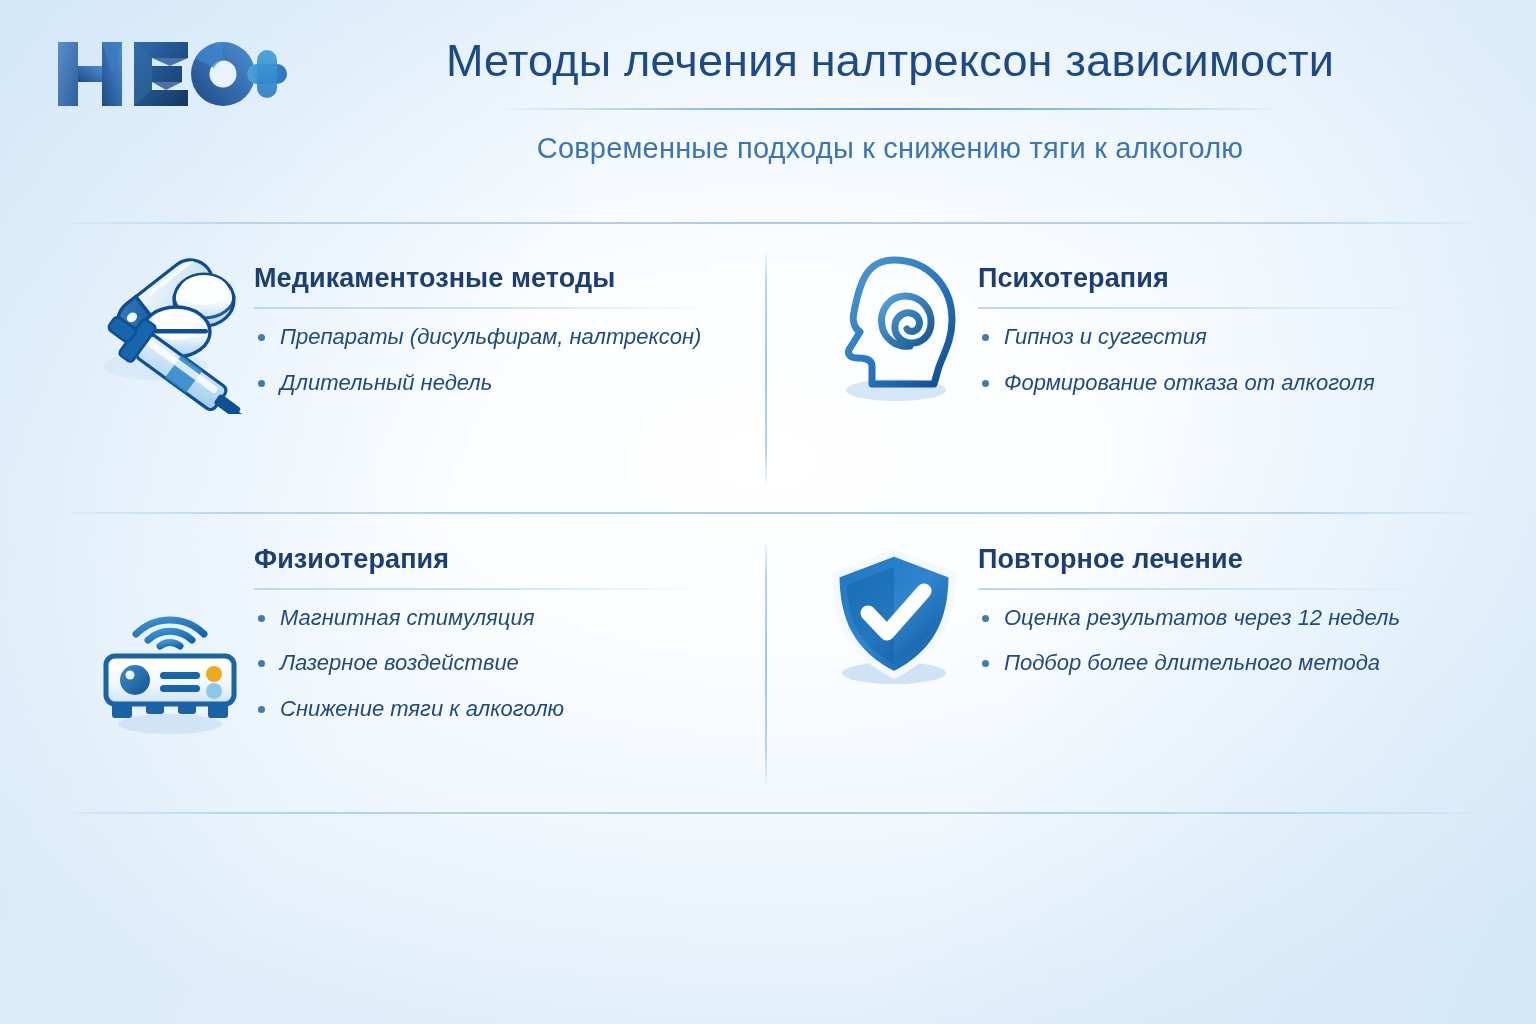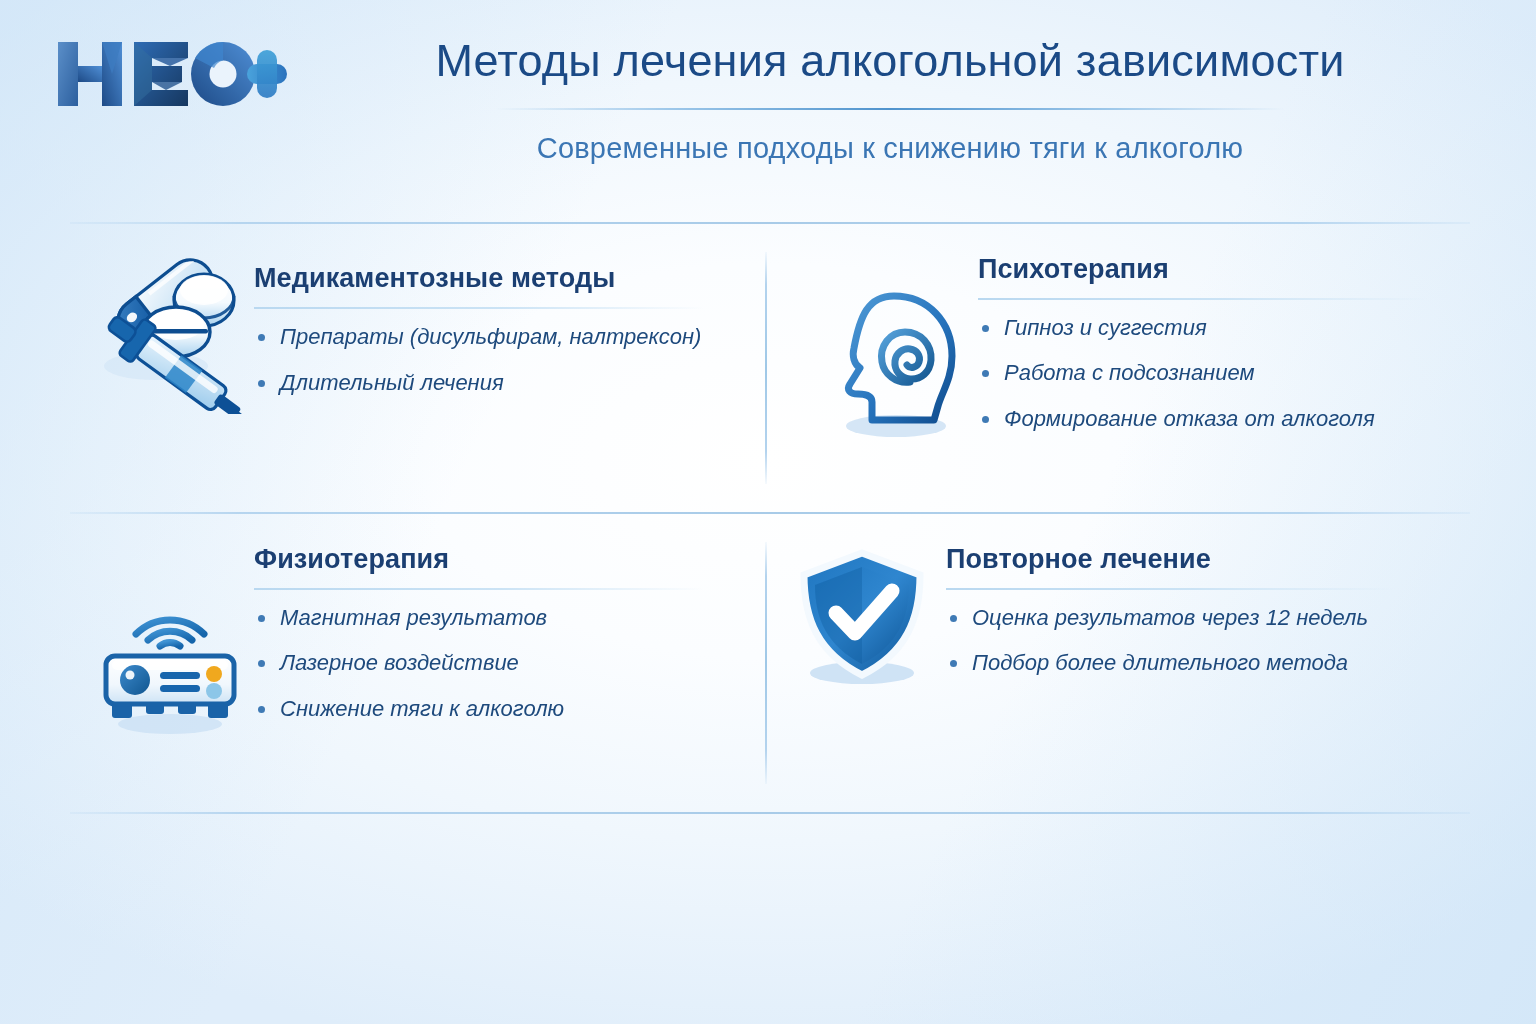--- a/index.html
+++ b/index.html
@@ -110,21 +110,21 @@
 
   .card {
     position: absolute;
     display: flex;
     align-items: flex-end;
     width: 660px;
   }
   .card.c1 { left: 16px;  top: 22px; }
   .card.c2 { left: 740px; top: 22px; }
   .card.c3 { left: 16px;  top: 312px; }
-  .card.c4 { left: 708px; top: 312px; }
+  .card.c4 { left: 740px; top: 312px; }
 
   .card-icon {
     flex: 0 0 auto;
     width: 168px;
     height: 170px;
     position: relative;
   }
   .card.c3 .card-icon, .card.c4 .card-icon { height: 150px; }
 
   .card-body {
@@ -221,21 +221,21 @@
         <path d="M167 4 A32 32 0 0 1 167 68 A20 20 0 0 0 167 4 Z" fill="#1d3f6b" opacity="0.75"></path>
         <circle cx="167" cy="36" r="13.5" fill="#eaf3fc"></circle>
         <path d="M167 4 A32 32 0 0 0 139 20 L158 30 A13.5 13.5 0 0 1 167 22.5 Z" fill="#3f86cf" opacity="0.7"></path>
 
         <rect x="191" y="26" width="40" height="20" rx="10" fill="url(#lgE)"></rect>
         <rect x="201" y="12" width="20" height="48" rx="10" fill="url(#lgD)" opacity="0.92"></rect>
       </svg>
     </div>
 
     <div class="title-block">
-      <div class="main-title">Методы лечения алкогольной зависимости</div>
+      <div class="main-title">Методы лечения налтрексон зависимости</div>
       <div class="title-rule"></div>
       <div class="subtitle">Современные подходы к снижению тяги к алкоголю</div>
     </div>
   </div>
 
   <div class="grid">
     <div class="hline top"></div>
     <div class="hline mid"></div>
     <div class="hline bot"></div>
     <div class="vline r1"></div>
@@ -295,21 +295,21 @@
             <rect x="34" y="104" width="16" height="44" rx="4" fill="#1766ad" stroke="#0d5096" stroke-width="2.6"></rect>
             <rect x="10" y="118" width="26" height="16" rx="5" fill="#1766ad" stroke="#0d5096" stroke-width="2.6"></rect>
           </g>
         </svg>
       </div>
       <div class="card-body">
         <div class="card-title">Медикаментозные методы</div>
         <div class="card-rule"></div>
         <ul class="bullets">
           <li>Препараты (дисульфирам, налтрексон)</li>
-          <li>Длительный лечения</li>
+          <li>Длительный недель</li>
         </ul>
       </div>
     </div>
 
     <div class="card c2">
       <div class="card-icon">
         <svg viewBox="0 0 168 170" xmlns="http://www.w3.org/2000/svg">
           <defs>
             <linearGradient id="headG" x1="0" y1="0" x2="1" y2="1">
               <stop offset="0" stop-color="#4f9ad6"></stop>
@@ -340,21 +340,20 @@
                    C 86 73 93 68 100 69
                    C 107 70 111 76 109 82
                    C 107 88 100 89 97 85" fill="none" stroke="url(#spirG)" stroke-width="7" stroke-linecap="round" stroke-linejoin="round"></path>
         </svg>
       </div>
       <div class="card-body">
         <div class="card-title">Психотерапия</div>
         <div class="card-rule"></div>
         <ul class="bullets">
           <li>Гипноз и суггестия</li>
-          <li>Работа с подсознанием</li>
           <li>Формирование отказа от алкоголя</li>
         </ul>
       </div>
     </div>
 
     <div class="card c3">
       <div class="card-icon">
         <svg viewBox="0 0 168 150" xmlns="http://www.w3.org/2000/svg">
           <defs>
             <linearGradient id="devG" x1="0" y1="0" x2="0" y2="1">
@@ -392,21 +391,21 @@
           <rect x="74" y="95" width="40" height="7" rx="3.5" fill="#1765ad"></rect>
 
           <circle cx="128" cy="84" r="8" fill="#f0a81e"></circle>
           <circle cx="128" cy="101" r="8" fill="#8cc6e8"></circle>
         </svg>
       </div>
       <div class="card-body">
         <div class="card-title">Физиотерапия</div>
         <div class="card-rule"></div>
         <ul class="bullets">
-          <li>Магнитная результатов</li>
+          <li>Магнитная стимуляция</li>
           <li>Лазерное воздействие</li>
           <li>Снижение тяги к алкоголю</li>
         </ul>
       </div>
     </div>
 
     <div class="card c4">
       <div class="card-icon">
         <svg viewBox="0 0 168 150" xmlns="http://www.w3.org/2000/svg">
           <defs>

